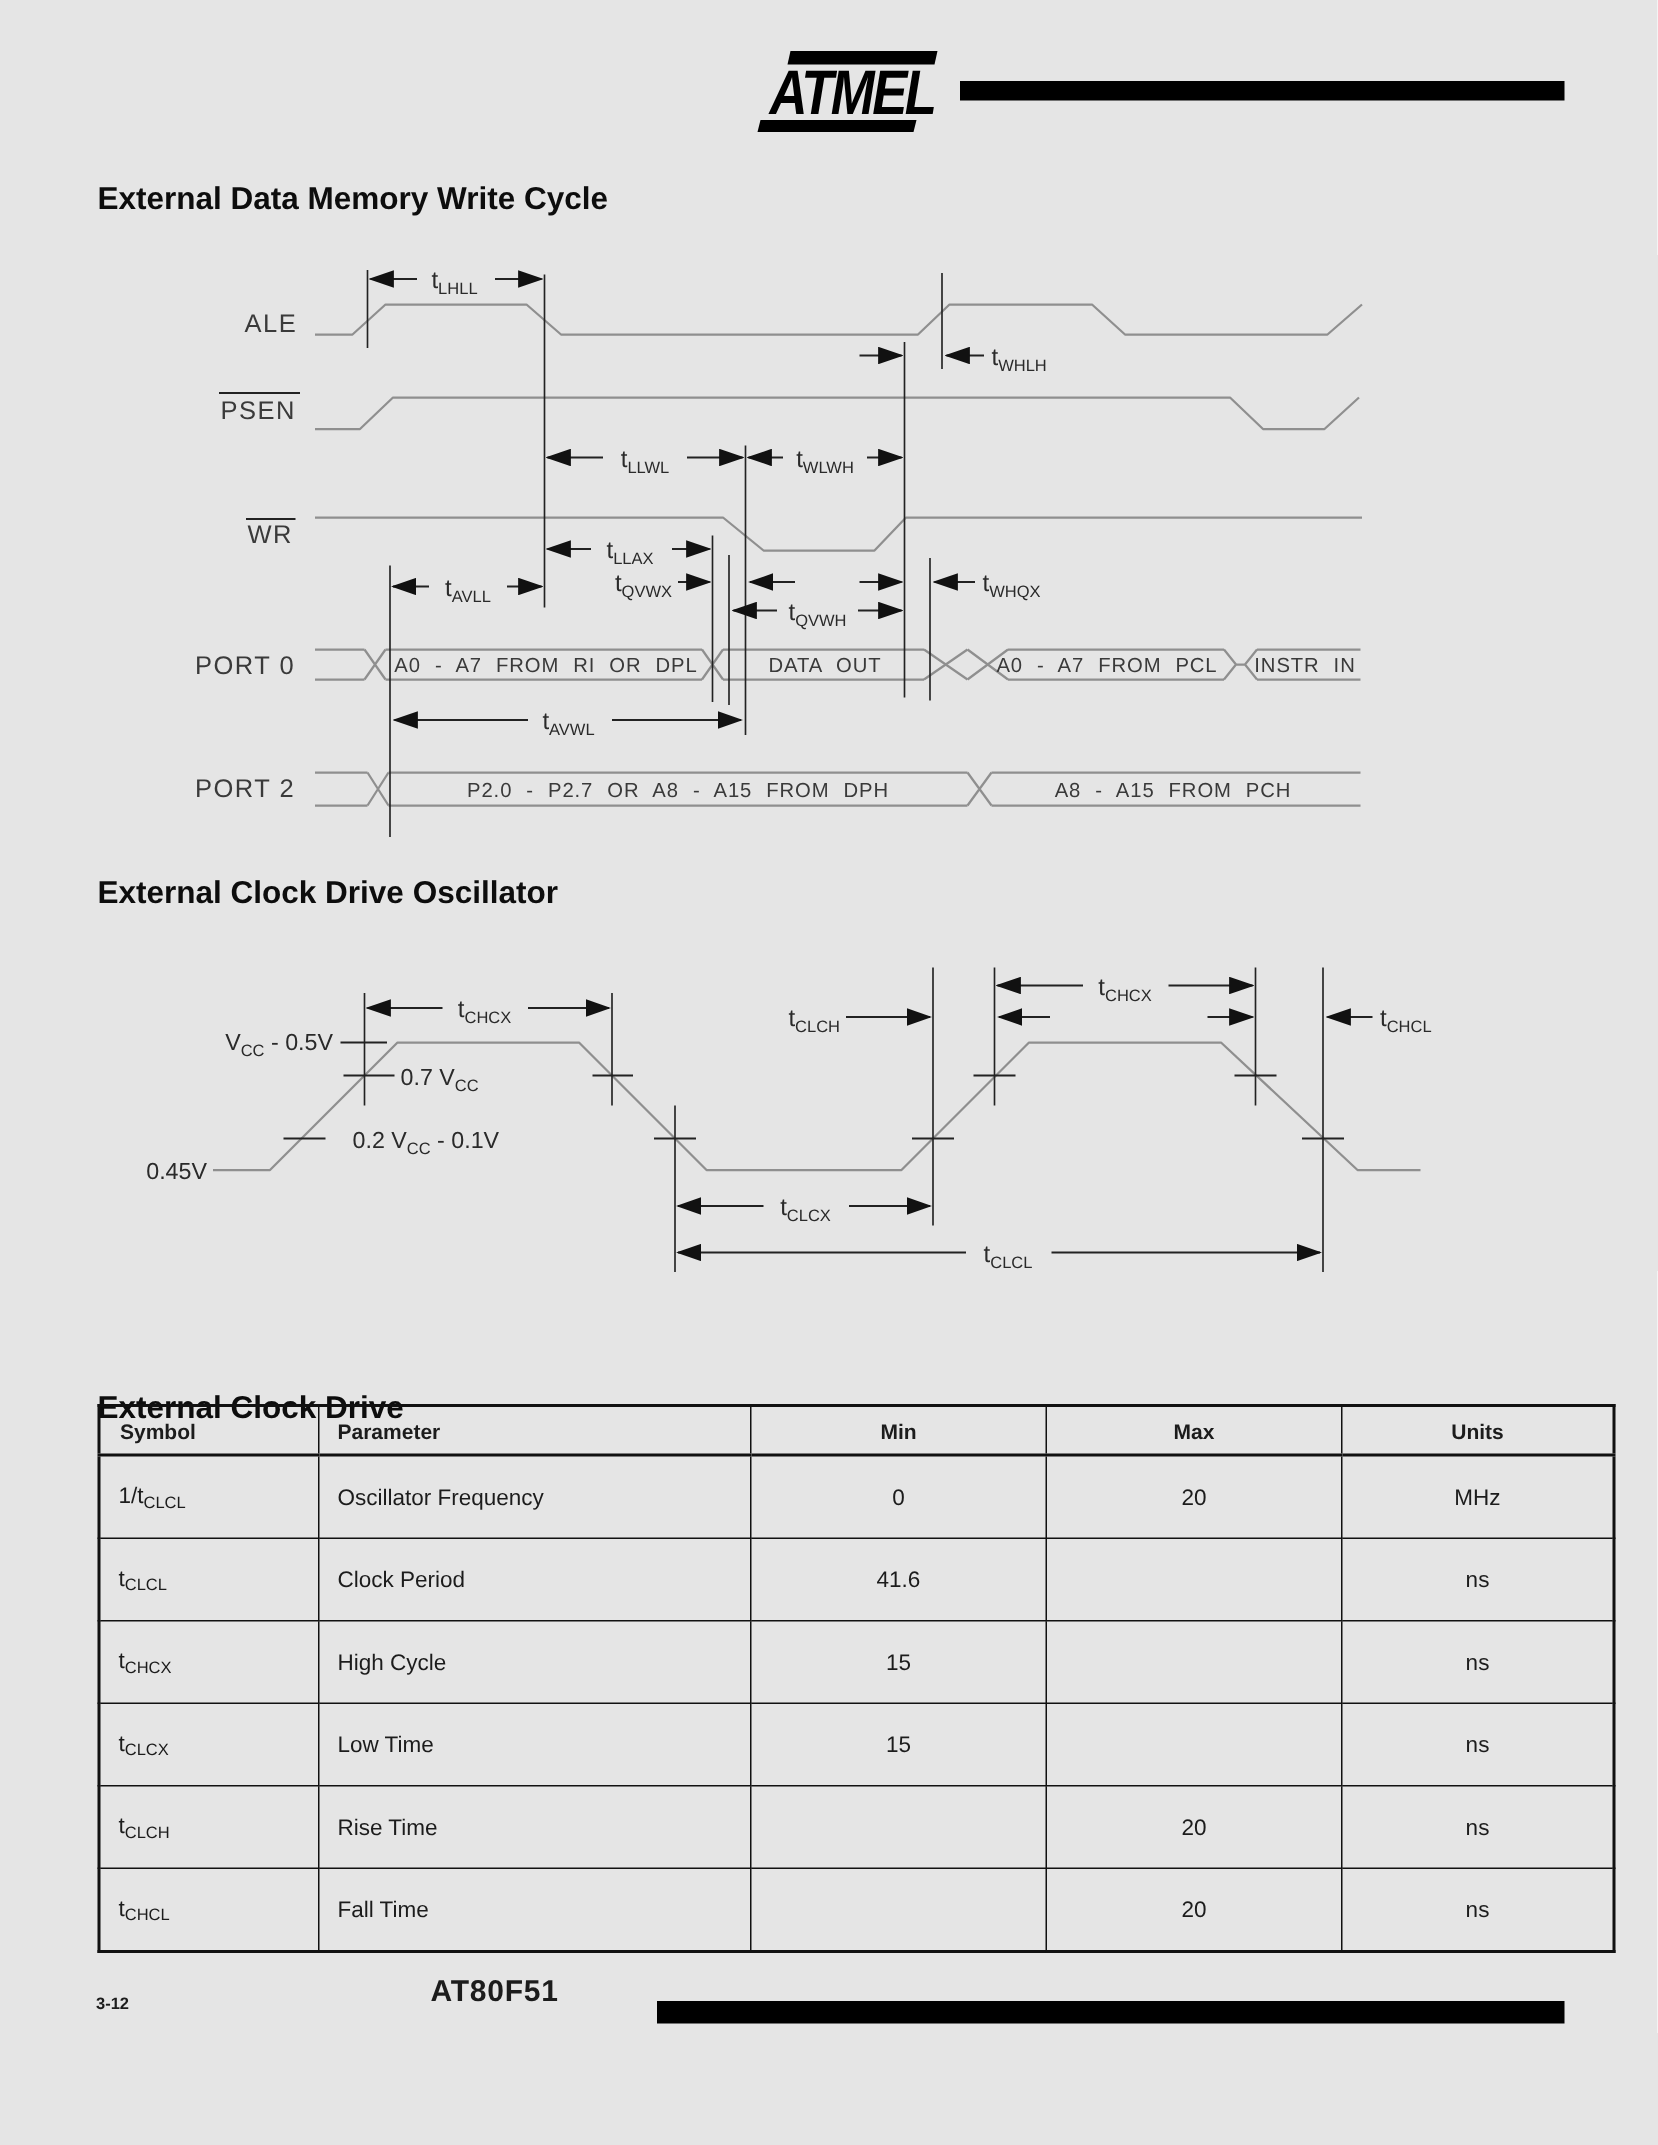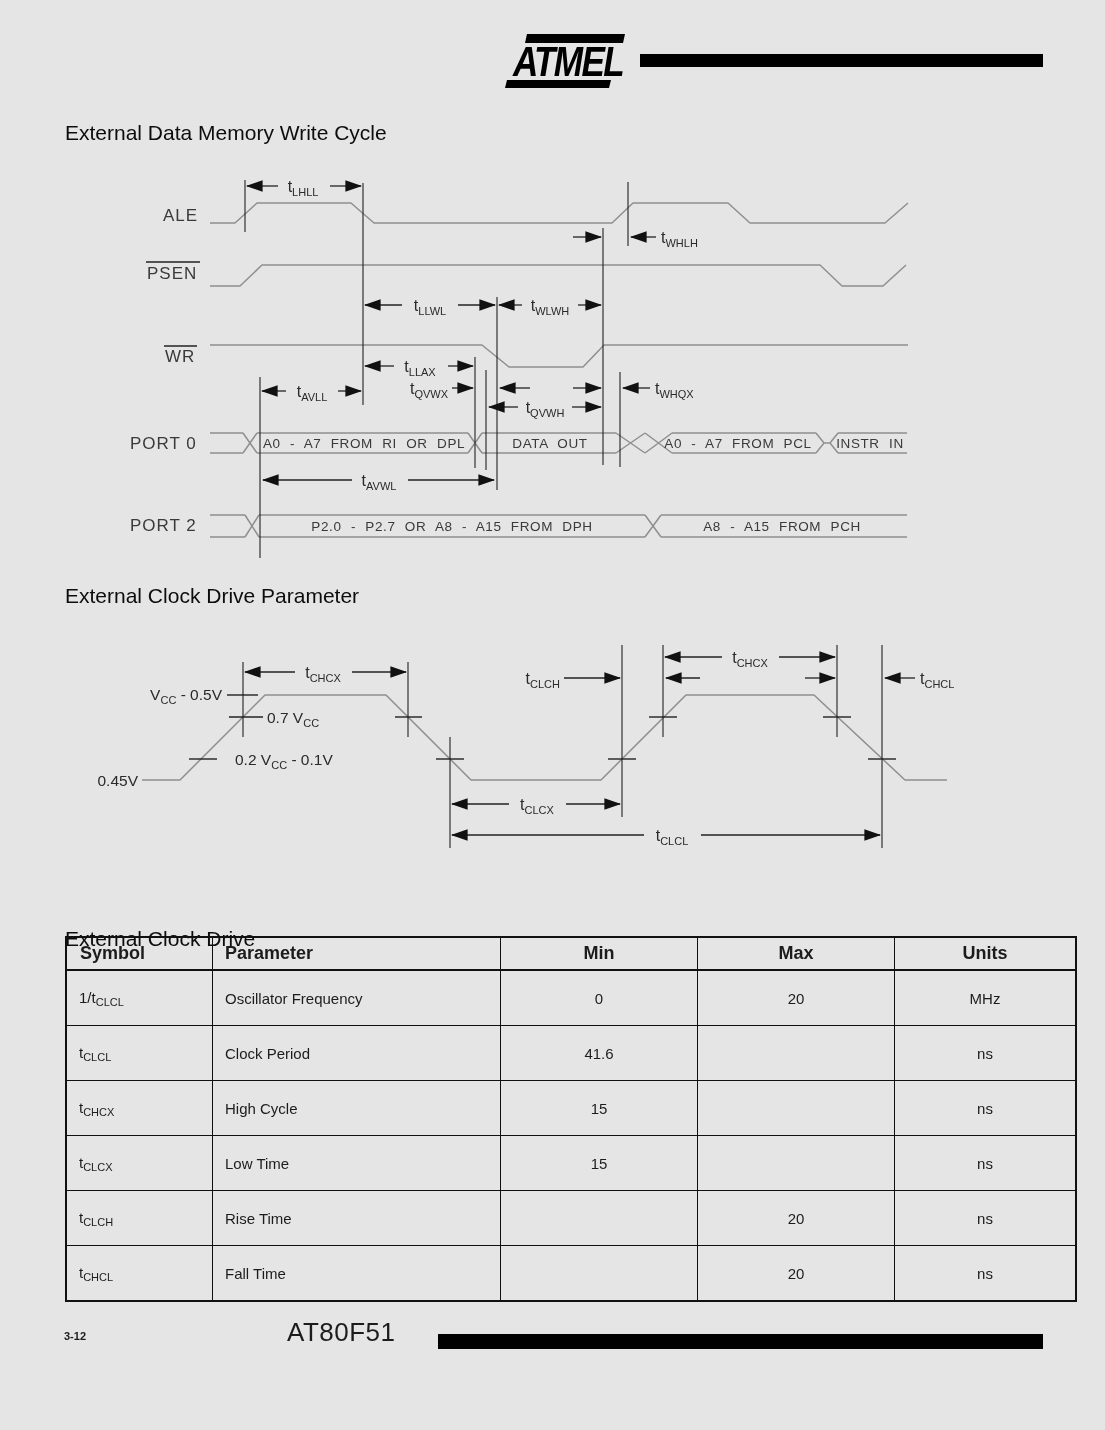--- a/index.html
+++ b/index.html
@@ -1,46 +1,46 @@
 <!DOCTYPE html>
 <html><head>
 <meta charset="utf-8">
 <style>
   html,body{margin:0;padding:0;background:#ffffff;}
   .page{position:relative;width:1105px;height:1430px;background:#e5e5e5;overflow:hidden;
         font-family:"Liberation Sans", sans-serif;color:#1c1c1c;}
   .abs{position:absolute;}
-  h1{font-size:21px;font-weight:normal;margin:0;color:#0d0d0d;letter-spacing:0;}
+  h1{font-size:21px;font-weight:bold;margin:0;color:#0d0d0d;letter-spacing:0;}
   .bar{background:#000;}
   
   svg{display:block;}
   .wave{stroke:#8f8f8f;stroke-width:1.5;fill:none;stroke-linejoin:bevel;}
   .dim{stroke:#222;stroke-width:1.3;fill:none;}
   .vln{stroke:#222;stroke-width:1.1;fill:none;}
   .tick{stroke:#222;stroke-width:1.4;fill:none;}
   .tl{font-family:"Liberation Sans",sans-serif;font-size:16px;fill:#2a2a2a;}
   .ts{font-size:11px;}
   .sig{font-family:"Liberation Sans",sans-serif;font-size:17px;fill:#3a3a3a;letter-spacing:1px;}
   .bus{font-family:"Liberation Sans",sans-serif;font-size:13.5px;fill:#3a3a3a;letter-spacing:0.6px;word-spacing:5px;}
   .lvl{font-family:"Liberation Sans",sans-serif;font-size:15.5px;fill:#2a2a2a;}
   
   table.drive{border-collapse:collapse;width:975px;table-layout:fixed;}
   table.drive, table.drive td, table.drive th{border:1.5px solid #111;}
   table.drive{border:2px solid #111;}
-  table.drive th{border-bottom:2px solid #111;font-size:18px;font-weight:bold;height:29px;}
+  table.drive th{border-bottom:2px solid #111;font-size:14px;font-weight:bold;height:29px;}
   table.drive td{font-size:15px;height:30px;padding:12px;}
   .c-sym{width:131px;text-align:left;padding-left:13px;}
   .c-par{width:274px;text-align:left;padding-left:12px;}
   .c-min{width:194px;text-align:center;}
   .c-max{width:194px;text-align:center;}
   .c-uni{width:178px;text-align:center;}
   td.c-sym,td.c-par{padding-left:13px;}
   .sub{font-size:11px;vertical-align:-3px;}
   .foot-page{font-size:11px;font-weight:bold;}
-  .foot-part{font-size:26px;font-weight:normal;letter-spacing:0.5px;}
+  .foot-part{font-size:20px;font-weight:bold;letter-spacing:0.5px;}
 </style>
 </head>
 <body>
 
 <div class="page">
 
   <div class="abs" style="left:503px;top:28px;width:128px;height:62px;">
     <svg width="128" height="62" viewBox="0 0 128 62">
       <polygon points="24,6 122,6 120,15 22,15" fill="#000"></polygon>
       <text x="10" y="48" font-size="42" font-weight="bold" font-style="italic" letter-spacing="-2" textLength="110" lengthAdjust="spacingAndGlyphs" fill="#000">ATMEL</text>
@@ -143,21 +143,21 @@
 
     <line class="dim" x1="518" y1="407" x2="489" y2="407" marker-end="url(#ahA)"></line>
     <line class="dim" x1="572" y1="407" x2="601" y2="407" marker-end="url(#ahA)"></line>
     <text class="tl" x="545" y="413" text-anchor="middle"><tspan>t</tspan><tspan class="ts" dy="4">QVWH</tspan></text>
 
     <line class="dim" x1="352" y1="480" x2="263" y2="480" marker-end="url(#ahA)"></line>
     <line class="dim" x1="408" y1="480" x2="494" y2="480" marker-end="url(#ahA)"></line>
     <text class="tl" x="379" y="486" text-anchor="middle"><tspan>t</tspan><tspan class="ts" dy="4">AVWL</tspan></text>
   </svg>
 
-  <h1 class="abs" style="left:65px;top:584px;">External Clock Drive Parameter</h1>
+  <h1 class="abs" style="left:65px;top:584px;">External Clock Drive Oscillator</h1>
 
   <svg class="abs" style="left:0;top:628px;" width="1105" height="232" viewBox="0 628 1105 232">
     <defs>
       <marker id="ahB" markerWidth="13" markerHeight="9" refX="12" refY="4.5" orient="auto">
         <path d="M0,0 L13,4.5 L0,9 Z" fill="#111"></path>
       </marker>
     </defs>
 
     <path class="wave" d="M142,780 L180,780 L265,695 L386,695 L471,780 L601,780 L686,695 L814,695 L905,780 L947,780"></path>
 

